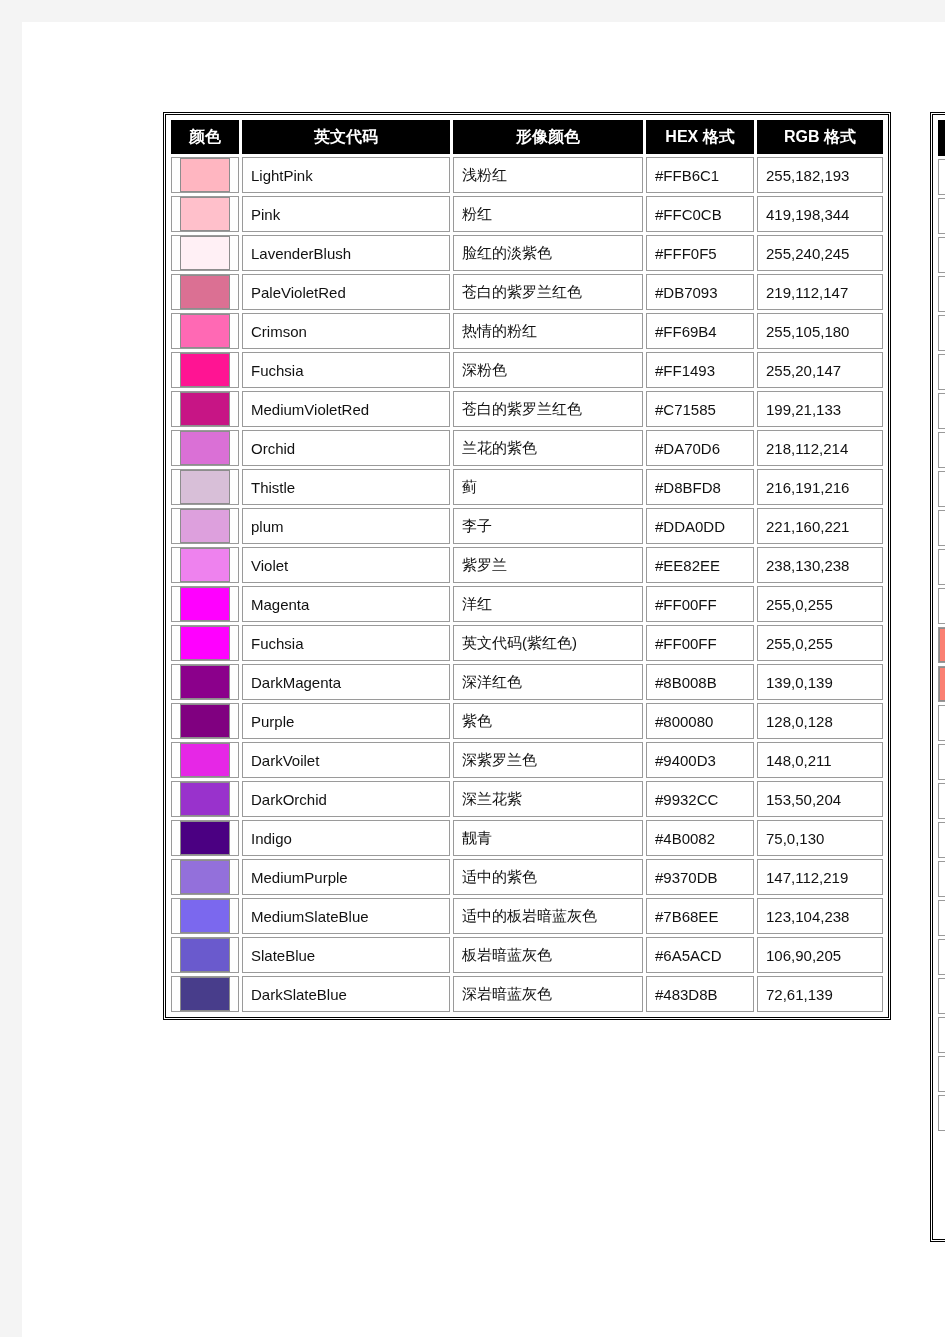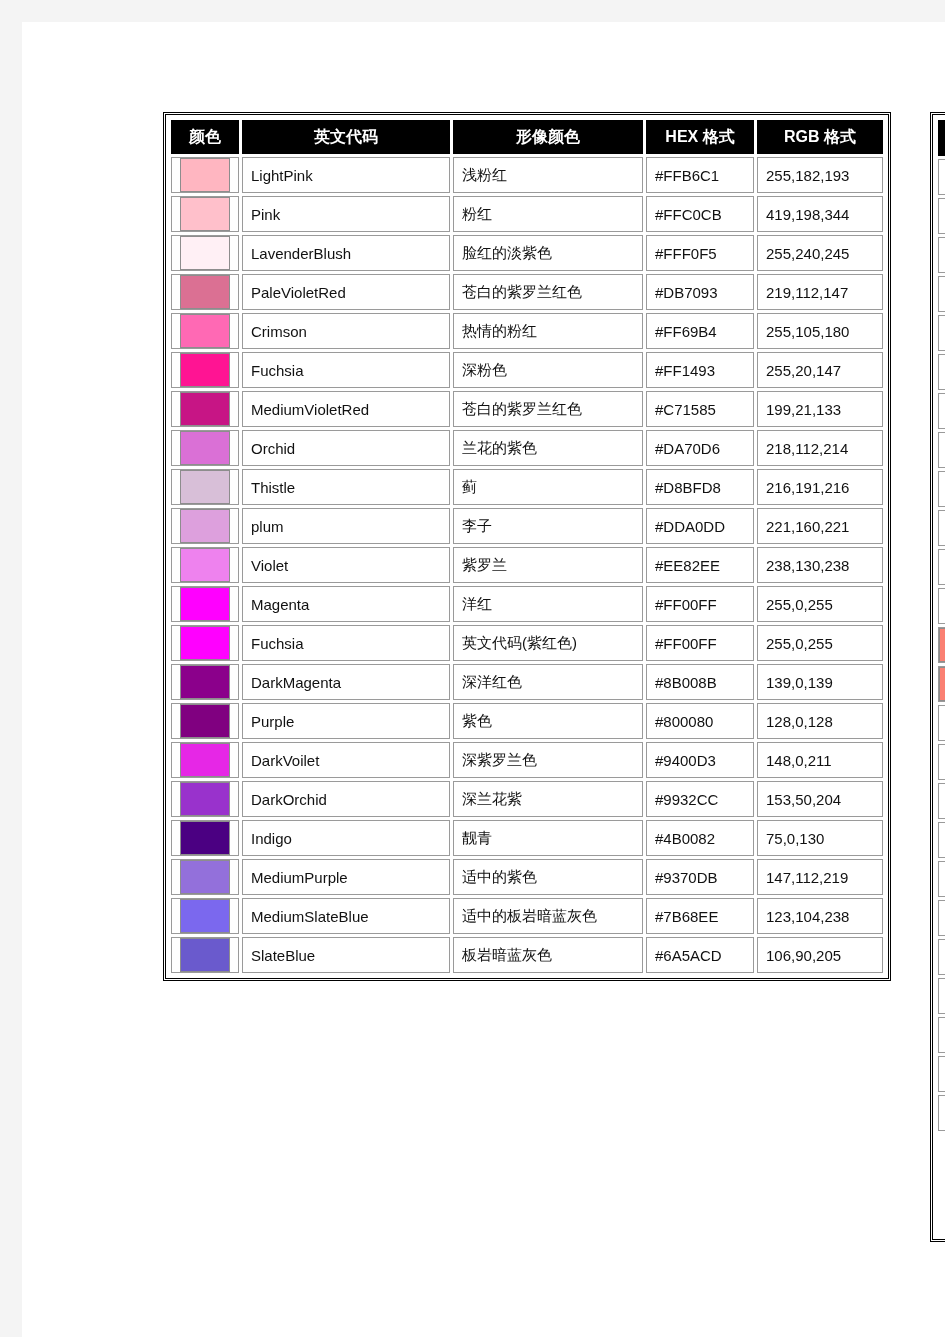--- a/index.html
+++ b/index.html
@@ -318,20 +318,29 @@
           </tr>
           <tr>
             <td class="swatch-cell">
               <span class="swatch" style="background: rgb(106, 90, 205);"></span>
             </td>
             <td>SlateBlue</td>
             <td>板岩暗蓝灰色</td>
             <td>#6A5ACD</td>
             <td>106,90,205</td>
           </tr>
+          <tr>
+            <td class="swatch-cell">
+              <span class="swatch" style="background: rgb(72, 61, 139);"></span>
+            </td>
+            <td>DarkSlateBlue</td>
+            <td>深岩暗蓝灰色</td>
+            <td>#483D8B</td>
+            <td>72,61,139</td>
+          </tr>
         </tbody>
     </table>
   </div>
 
   <div id="side-table-wrap">
     <table class="side-table">
       <thead>
         <tr>
           <th></th>
 

